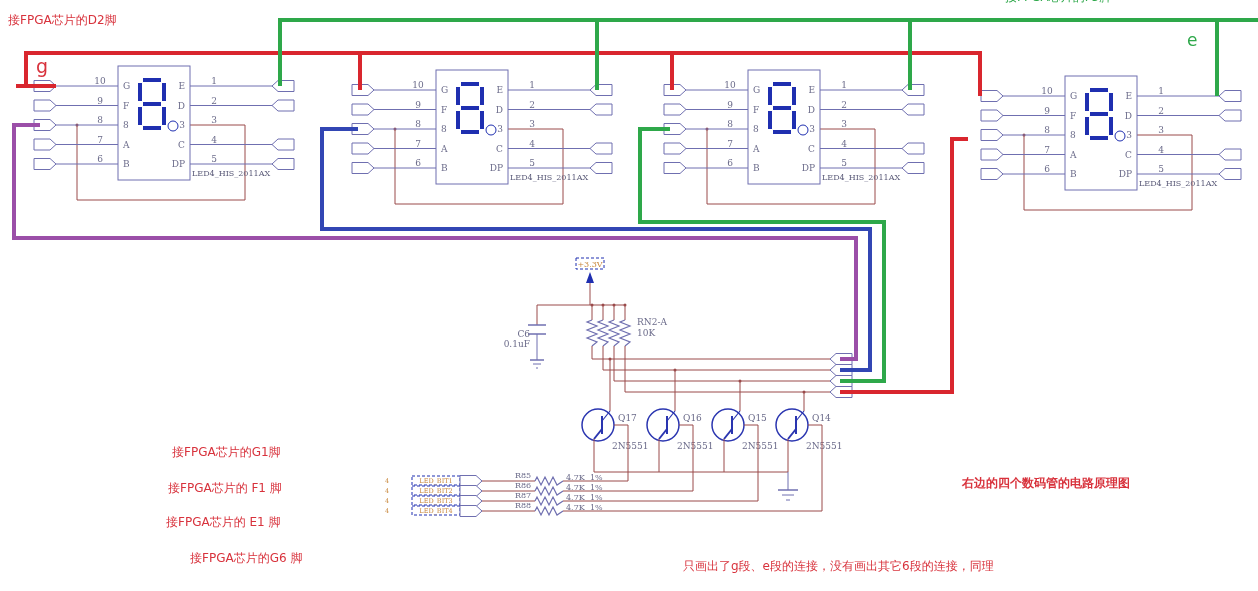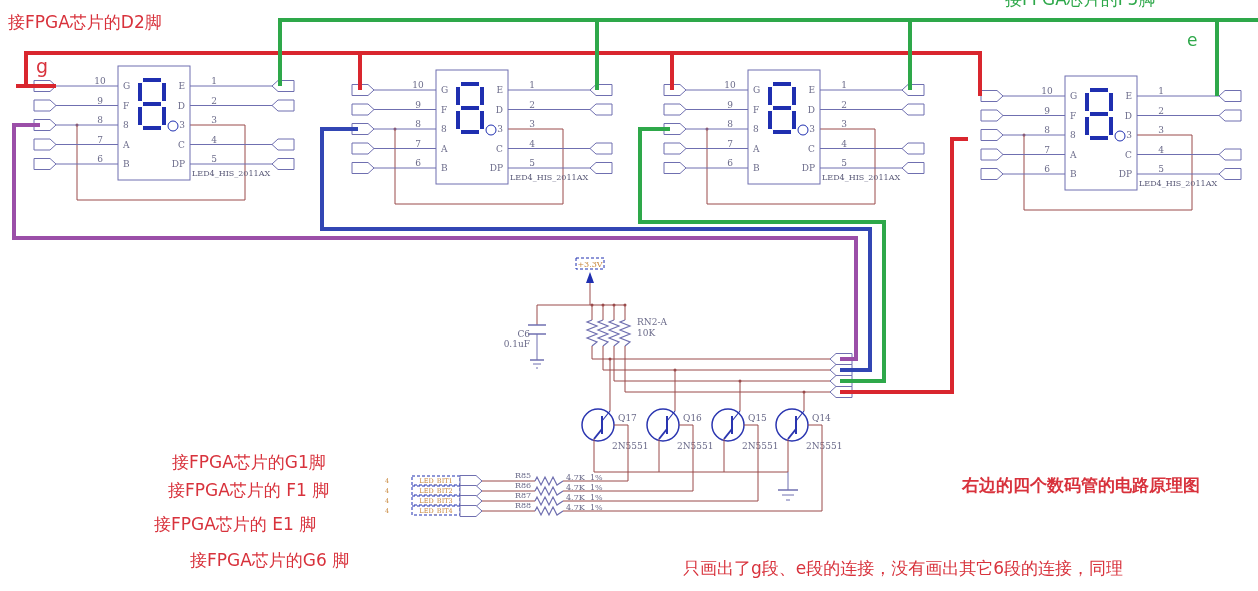--- a/index.html
+++ b/index.html
@@ -1,20 +1,20 @@
 <!DOCTYPE html>
 <html><head>
 <meta charset="utf-8">
 <style>
   html, body { margin: 0; padding: 0; background: #ffffff; }
   body { width: 1258px; height: 591px; overflow: hidden; position: relative;
          font-family: "DejaVu Sans", sans-serif; }
   #canvas { position: absolute; left: 0; top: 0; }
   .ann { position: absolute; color: #d8323c; font-family: "DejaVu Sans", sans-serif;
-         font-size: 17px; white-space: nowrap; line-height: 1; }
+         font-size: 12px; white-space: nowrap; line-height: 1; }
   .ann-green { color: #2ea84a; }
 </style>
 </head>
 <body>
 
 <svg id="canvas" width="1258" height="591" viewBox="0 0 1258 591" xmlns="http://www.w3.org/2000/svg">
   <g id="displays-layer">
       <g>
         <polyline points="77,125 77,200 245,200 245,125 190,125" fill="none" stroke="#9a4a4a" stroke-width="1" stroke-linejoin="miter"></polyline>
         <circle cx="77" cy="125" r="1.5" fill="#9a4a4a"></circle>
@@ -377,19 +377,19 @@
       <polyline points="670,129 640,129 640,222 884,222 884,381 840,381" fill="none" stroke="#2ea84a" stroke-width="4" stroke-linejoin="miter"></polyline>
       <polyline points="968,139 952,139 952,392 840,392" fill="none" stroke="#d9262e" stroke-width="4" stroke-linejoin="miter"></polyline>
     </g>
 </svg>
 
 <div class="ann" style="left:8px;top:14px;">接FPGA芯片的D2脚</div>
 <div class="ann ann-green" style="left:1005px;top:-9px;">接FPGA芯片的F5脚</div>
 <div class="ann" style="left:36px;top:57px;font-size:19px;">g</div>
 <div class="ann ann-green" style="left:1187px;top:32px;font-size:17px;">e</div>
 
-<div class="ann" style="left:172px;top:446px;margin-top:8px;">接FPGA芯片的G1脚</div>
+<div class="ann" style="left:172px;top:446px;">接FPGA芯片的G1脚</div>
 <div class="ann" style="left:168px;top:482px;">接FPGA芯片的 F1 脚</div>
-<div class="ann" style="left:154px;top:516px;">接FPGA芯片的 E1 脚</div>
+<div class="ann" style="left:166px;top:516px;">接FPGA芯片的 E1 脚</div>
 <div class="ann" style="left:166px;top:552px;margin-left:24px;">接FPGA芯片的G6 脚</div>
 
 <div class="ann" style="left:962px;top:477px;font-weight:bold;">右边的四个数码管的电路原理图</div>
 <div class="ann" style="left:683px;top:560px;">只画出了g段、e段的连接，没有画出其它6段的连接，同理</div>
 
 </body></html>

